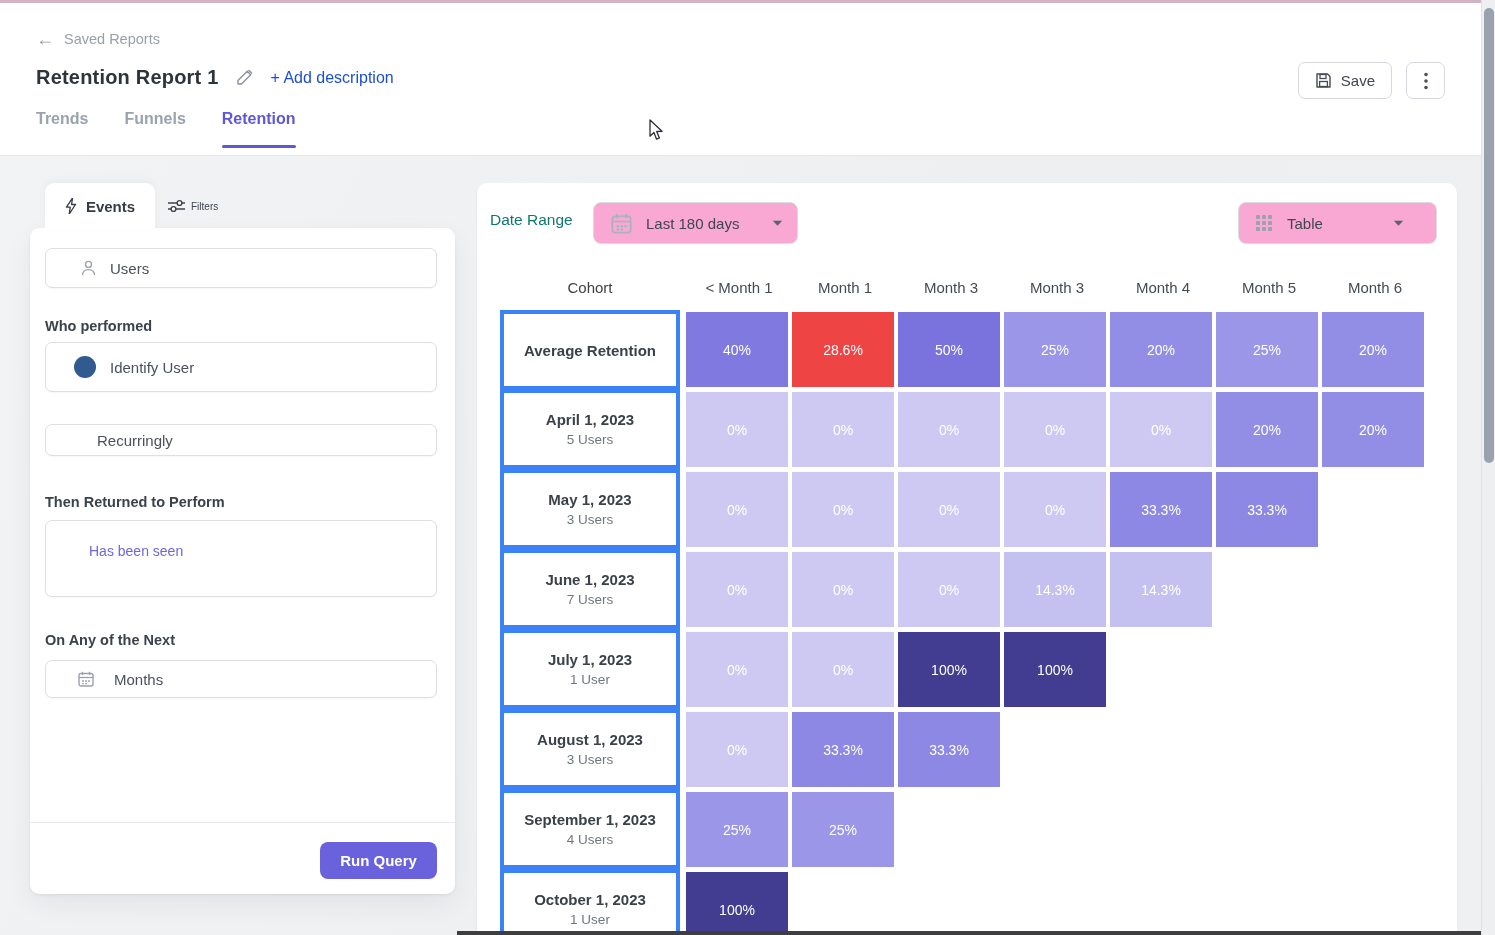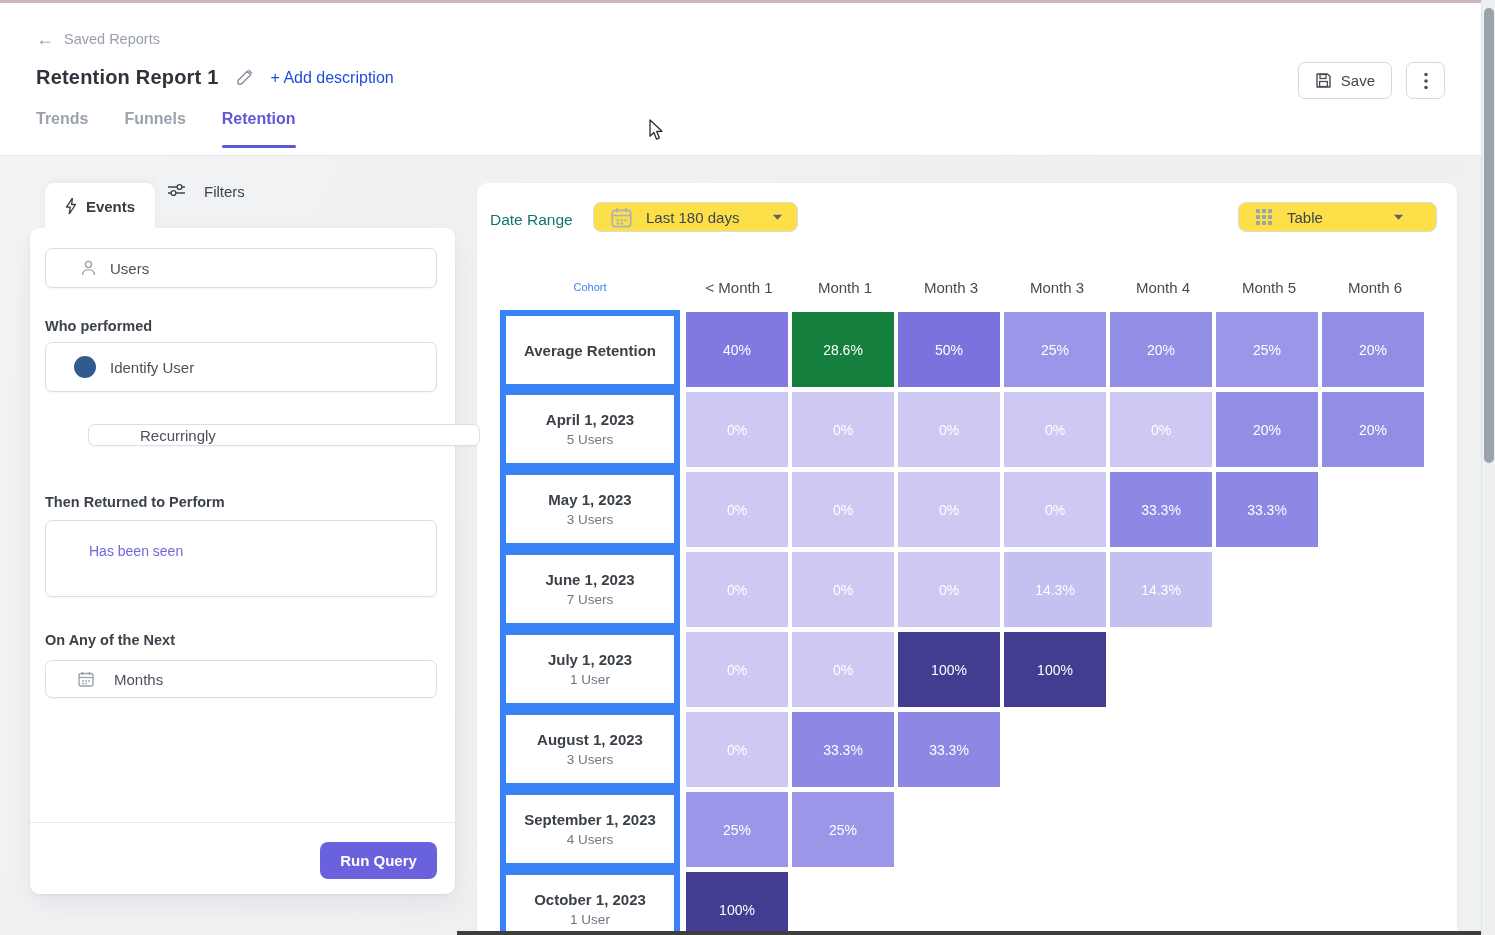--- a/index.html
+++ b/index.html
@@ -24,51 +24,51 @@
   .report-tabs { position:absolute; left:36px; top:110px; display:flex; gap:36px; }
   .rtab { font-size:16px; font-weight:bold; color:#9aa2ae; padding-bottom:20px; position:relative; }
   .rtab.active { color:#5e57d8; }
   .rtab.active::after { content:""; position:absolute; left:0; right:0; bottom:0; height:3px; background:#5e57d8; border-radius:2px; }
 
   
   .main { position:absolute; left:0; top:156px; width:1495px; height:779px; background:linear-gradient(115deg,#f2f3f5 0%,#edeff1 55%,#eff0f2 100%); }
 
   
   .events-tab { position:absolute; left:45px; top:27px; width:110px; height:46px; background:#ffffff; border-radius:9px 9px 0 0; display:flex; align-items:center; justify-content:center; gap:9px; font-size:15px; font-weight:600; color:#353c45; box-shadow:0 -3px 8px rgba(25,30,50,.04); z-index:2; }
-  .filters-tab { position:absolute; left:168px; top:27px; height:46px; display:flex; align-items:flex-start; gap:19px; font-size:15px; color:#3d444e; }
+  .filters-tab { position:absolute; left:168px; top:27px; height:46px; display:flex; align-items:center; gap:6px; font-size:10px; color:#3d444e; }
   .query-card { position:absolute; left:30px; top:72px; width:425px; height:666px; background:#ffffff; border-radius:9px; box-shadow:0 1px 3px rgba(20,24,40,.07), 0 10px 28px rgba(20,24,40,.06); z-index:1; }
   .q-input { position:absolute; left:15px; width:392px; border:1px solid #dcdfe4; border-radius:7px; background:#fff; box-shadow:0 1px 2px rgba(0,0,0,.04); display:flex; align-items:center; font-size:15px; color:#4a515c; }
   .q-label { position:absolute; left:15px; font-size:14.5px; font-weight:600; color:#3b424c; }
   .users-input { top:20px; height:40px; padding-left:35px; gap:14px; }
   .identify-box { top:114px; height:50px; padding-left:28px; gap:14px; }
   .event-dot { width:22px; height:22px; border-radius:50%; background:#315a8e; flex:0 0 auto; }
-  .recurringly-box { top:196px; height:22px; padding-left:51px;margin-left:43px; }
+  .recurringly-box { top:196px; height:32px; padding-left:51px; }
   .return-box { top:292px; height:77px; display:block; padding:13px 0 0 28px; }
   .return-line { display:flex; align-items:center; gap:14px; font-size:15px; color:#4a515c; }
   .seen-link { display:inline-block; margin:9px 0 0 15px; font-size:14px; color:#6e66e0; }
   .months-box { top:432px; height:38px; padding-left:32px; gap:20px; }
   .q-footer-divider { position:absolute; left:0; top:594px; width:425px; height:1px; background:#e8eaed; }
   .run-query-btn { position:absolute; left:290px; top:614px; width:117px; height:37px; background:#6a62dd; color:#ffffff; font-size:15px; font-weight:bold; border:none; border-radius:8px; display:flex; align-items:center; justify-content:center; }
 
   
   .report-card { position:absolute; left:477px; top:27px; width:980px; height:770px; background:#ffffff; border-radius:10px; box-shadow:0 1px 3px rgba(20,24,40,.05); }
   .dr-label { position:absolute; left:13px; top:28px; font-size:15.5px; color:#0f766e; }
-  .dropdown { position:absolute; top:19px; height:30px; border:1px solid #d9dde2; border-radius:8px; background:#fde047; display:flex; align-items:center; font-size:15px; color:#3f4650; }
+  .dropdown { position:absolute; top:19px; height:42px; border:1px solid #d9dde2; border-radius:8px; background:#f9a8d4; display:flex; align-items:center; font-size:15px; color:#3f4650; }
   .dd-date { left:116px; width:205px; padding:0 14px 0 17px; gap:14px; }
   .dd-view { left:761px; width:199px; padding:0 32px 0 17px; gap:15px; }
   .dd-caret { margin-left:auto; }
 
   
   .ret-table { position:absolute; left:23px; top:88px; }
   .t-head { display:flex; height:32px; align-items:center; margin-bottom:7px; }
-  .t-head .h-cohort { width:180px; text-align:center; font-size:11px; color:#3b82f6; }
+  .t-head .h-cohort { width:180px; text-align:center; font-size:15px; color:#404040; }
   .t-head .h-spacer { width:6px; }
   .t-head .h-col { width:106px; text-align:center; font-size:15px; color:#434b55; }
   .t-row { display:flex; height:80px; }
-  .cohort-cell { width:180px; height:80px; background:#fff; border:6px solid #3b82f6; display:flex; flex-direction:column; align-items:center; justify-content:center; margin-top:-1px; }
+  .cohort-cell { width:180px; height:80px; background:#fff; border:4px solid #3b82f6; display:flex; flex-direction:column; align-items:center; justify-content:center; margin-top:-1px; }
   .t-row:first-of-type .cohort-cell { margin-top:0; }
   .cohort-date { font-size:15px; font-weight:600; color:#3a4148; }
   .cohort-sub { font-size:13.5px; color:#6e7781; margin-top:4px; }
   .cells { display:flex; margin-left:6px; align-items:flex-start; padding-top:2px; }
   .r-cell { width:102px; height:75px; margin-right:4px; display:flex; align-items:center; justify-content:center; font-size:14px; color:#ffffff; }
 
   
   .bottom-bar { position:absolute; left:457px; top:931px; width:1038px; height:4px; background:#3e3e40; z-index:30; }
   .v-scrollbar { position:absolute; right:0; top:0; width:14px; height:935px; background:#edeff1; border-left:1px solid #e0e3e6; z-index:50; }
   .v-thumb { position:absolute; left:2px; top:8px; width:10px; height:455px; background:#9aa3ad; border-radius:5px; }
@@ -255,21 +255,21 @@
             <div class="h-col">Month 5</div>
             <div class="h-col">Month 6</div>
           </div>
         <div id="table-rows">
             <div class="t-row">
               <div class="cohort-cell">
                 <div class="cohort-date">Average Retention</div>
               </div>
               <div class="cells">
                 <div class="r-cell" style="background: rgb(127, 121, 224); color: rgb(255, 255, 255);">40%</div>
-                <div class="r-cell" style="background: #15803d; color: rgb(255, 255, 255);">28.6%</div>
+                <div class="r-cell" style="background: #ef4444; color: rgb(255, 255, 255);">28.6%</div>
                 <div class="r-cell" style="background: rgb(122, 115, 222); color: rgb(255, 255, 255);">50%</div>
                 <div class="r-cell" style="background: rgb(155, 150, 232); color: rgb(255, 255, 255);">25%</div>
                 <div class="r-cell" style="background: rgb(147, 142, 229); color: rgb(255, 255, 255);">20%</div>
                 <div class="r-cell" style="background: rgb(155, 150, 232); color: rgb(255, 255, 255);">25%</div>
                 <div class="r-cell" style="background: rgb(147, 142, 229); color: rgb(255, 255, 255);">20%</div>
               </div>
             </div>
             <div class="t-row">
               <div class="cohort-cell">
                 <div class="cohort-date">April 1, 2023</div>

